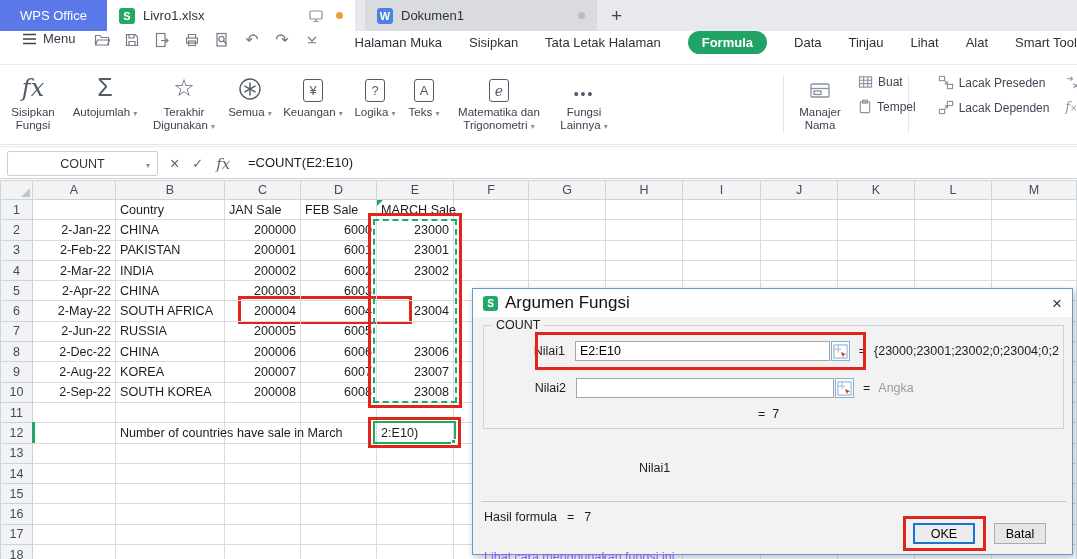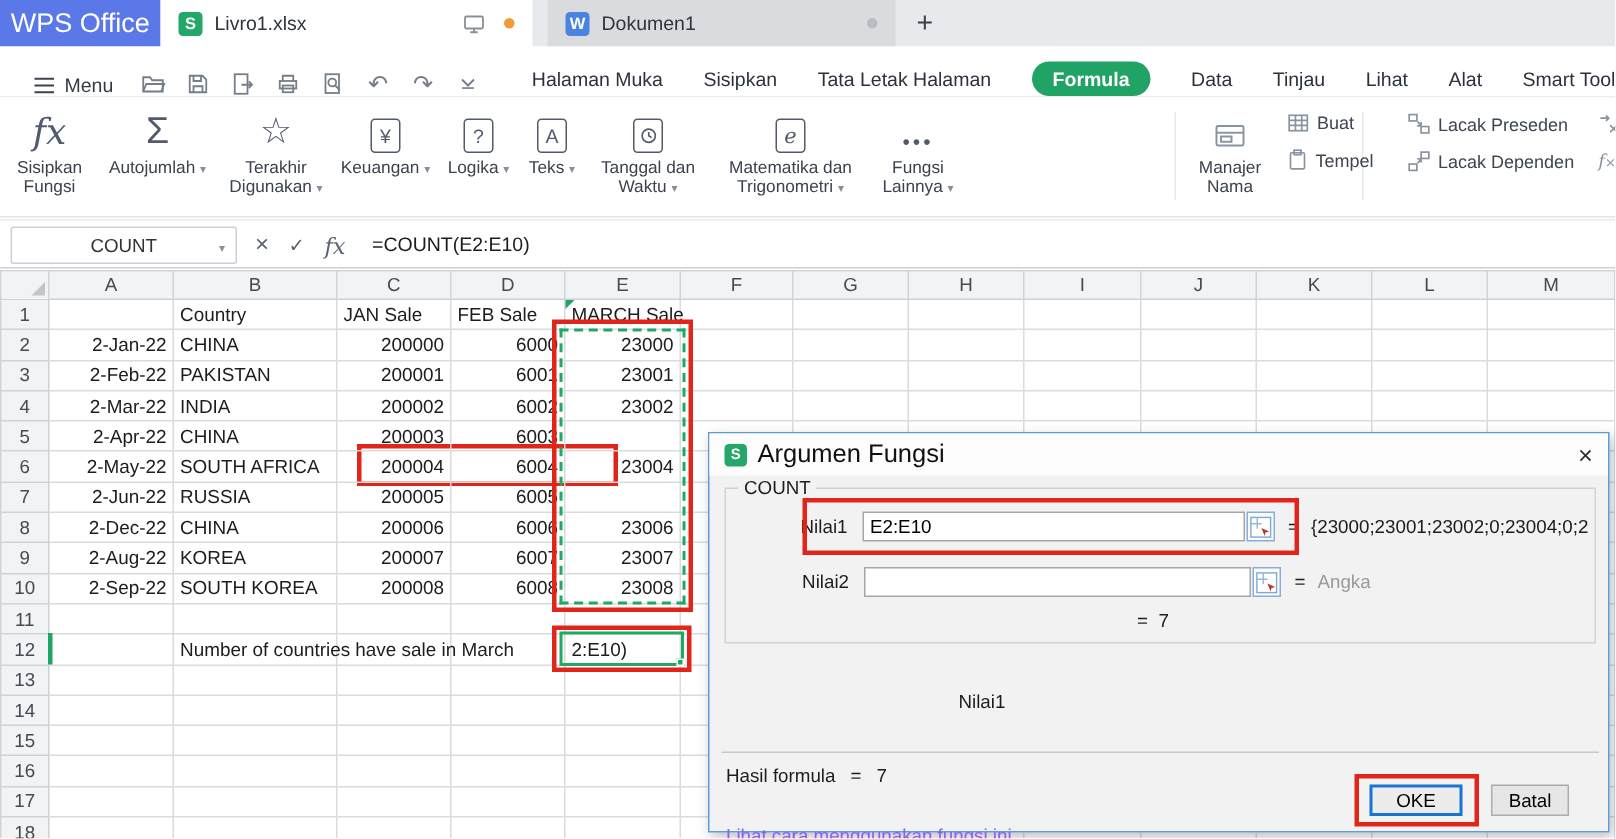--- a/index.html
+++ b/index.html
@@ -2,36 +2,36 @@
 <html><head>
 <meta charset="utf-8">
 <style>
   * { box-sizing: border-box; margin:0; padding:0; }
   html,body { background:#fff; }
   body { font-family:"Liberation Sans", sans-serif; }
   #app { position:relative; width:1077px; height:559px; overflow:hidden; background:#fff; }
 
   
   .tabbar { position:absolute; left:0; top:0; width:1077px; height:31px; background:#e7e9ec; display:flex; align-items:stretch; }
-  .wps-btn { width:107px; background:#5a78e8; color:#fff; font-size:18px; display:flex; align-items:center; justify-content:center; }
+  .wps-btn { width:107px; background:#5a78e8; color:#fff; font-size:13px; display:flex; align-items:center; justify-content:center; }
   .tab { display:flex; align-items:center; gap:8px; padding:0 12px; font-size:13px; color:#2e333c; }
   .tab.active { background:#ffffff; width:248px; }
   .tab.inactive { background:#d9dbde; width:232px; margin-left:10px; }
   .applogo { width:16px; height:16px; border-radius:3px; color:#fff; font-size:11px; font-weight:bold; display:flex; align-items:center; justify-content:center; }
   .applogo.s { background:#23a868; }
   .applogo.w { background:#4a84e0; }
   .tab-label { flex:1; }
   .dot { width:7px; height:7px; border-radius:50%; }
   .dot.orange { background:#f19b37; }
   .dot.gray { background:#b9bdc3; }
   .monitor-wrap{ display:flex; align-items:center; gap:12px; margin-left:2px; }
   .plus { font-size:19px; color:#3c414a; margin-left:14px; align-self:center; }
 
   
-  .menubar { position:absolute; left:0; top:31px; width:1077px; height:34px; background:#fff; border-bottom:1px solid #ececee; display:flex; align-items:flex-end; }
+  .menubar { position:absolute; left:0; top:31px; width:1077px; height:34px; background:#fff; border-bottom:1px solid #ececee; display:flex; align-items:flex-start; }
   .menu-main { display:flex; align-items:center; gap:6px; margin-left:22px; font-size:13px; color:#333a45; }
   .vsep { width:1px; height:17px; background:#dcdee2; margin:0 9px; }
   .qat { display:flex; align-items:center; gap:13px; color:#757d88; }
   .qat .qicon { width:17px; height:17px; display:flex; align-items:center; justify-content:center; font-size:15px; }
   .menus { display:flex; align-items:center; gap:27px; margin-left:16px; font-size:13px; color:#2c323c; }
   .menu-item { white-space:nowrap; }
   .menu-item.active { background:#22a366; color:#fff; font-weight:bold; padding:4px 14px; border-radius:13px; }
 
   
   .ribbon { position:absolute; left:0; top:65px; width:1077px; height:80px; background:#fff; border-bottom:1px solid #e3e5e8; }
@@ -227,48 +227,46 @@
             <span class="big-sigma">Σ</span>
           </span>
           <span class="lbl">Autojumlah <span class="caret">▾</span></span>
         </div>
         <div class="bigbtn" style="width: 76px;">
           <span class="ic">
             <span class="big-star">☆</span>
           </span>
           <span class="lbl">Terakhir Digunakan <span class="caret">▾</span></span>
         </div>
+        <div class="bigbtn" style="width: 56px;">
+          <span class="ic">
+            <svg width="26" height="26" viewBox="0 0 26 26" fill="none" stroke="#515b6b" stroke-width="1.4">
+              <circle cx="13" cy="13" r="10"></circle>
+              <path d="M13 6.5v13M7.4 9.8l11.2 6.4M18.6 9.8 7.4 16.2"></path>
+            </svg>
+          </span>
+          <span class="lbl">Semua <span class="caret">▾</span></span>
+        </div>
         <div class="bigbtn" style="width: 70px;">
           <span class="ic">
             <span class="icobox">¥</span>
           </span>
           <span class="lbl">Keuangan <span class="caret">▾</span></span>
         </div>
         <div class="bigbtn" style="width: 54px;">
           <span class="ic">
             <span class="icobox">?</span>
           </span>
           <span class="lbl">Logika <span class="caret">▾</span></span>
         </div>
         <div class="bigbtn" style="width: 44px;">
           <span class="ic">
             <span class="icobox">A</span>
           </span>
           <span class="lbl">Teks <span class="caret">▾</span></span>
-        </div>
-        <div class="bigbtn" style="width: 84px;">
-          <span class="ic">
-            <span class="icobox">
-              <svg width="11" height="11" viewBox="0 0 12 12" fill="none" stroke="#515b6b" stroke-width="1.2">
-                <circle cx="6" cy="6" r="4.8"></circle>
-                <path d="M6 3.3V6l2 1.4"></path>
-              </svg>
-            </span>
-          </span>
-          <span class="lbl">Tanggal dan Waktu <span class="caret">▾</span></span>
         </div>
         <div class="bigbtn" style="width: 106px;">
           <span class="ic">
             <span class="icobox">
               <i>e</i>
             </span>
           </span>
           <span class="lbl">Matematika dan Trigonometri <span class="caret">▾</span></span>
         </div>
         <div class="bigbtn" style="width: 64px;">

